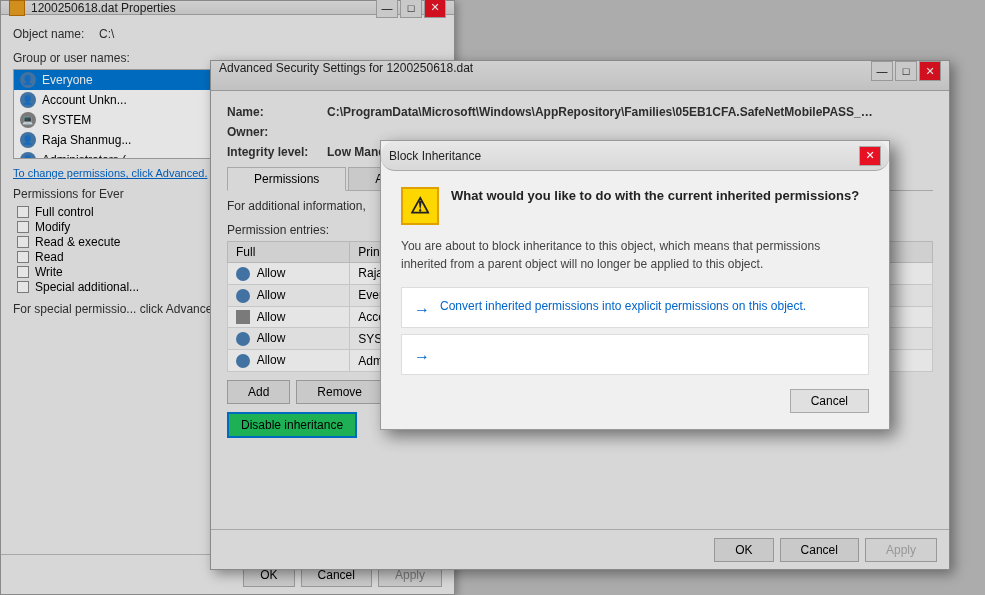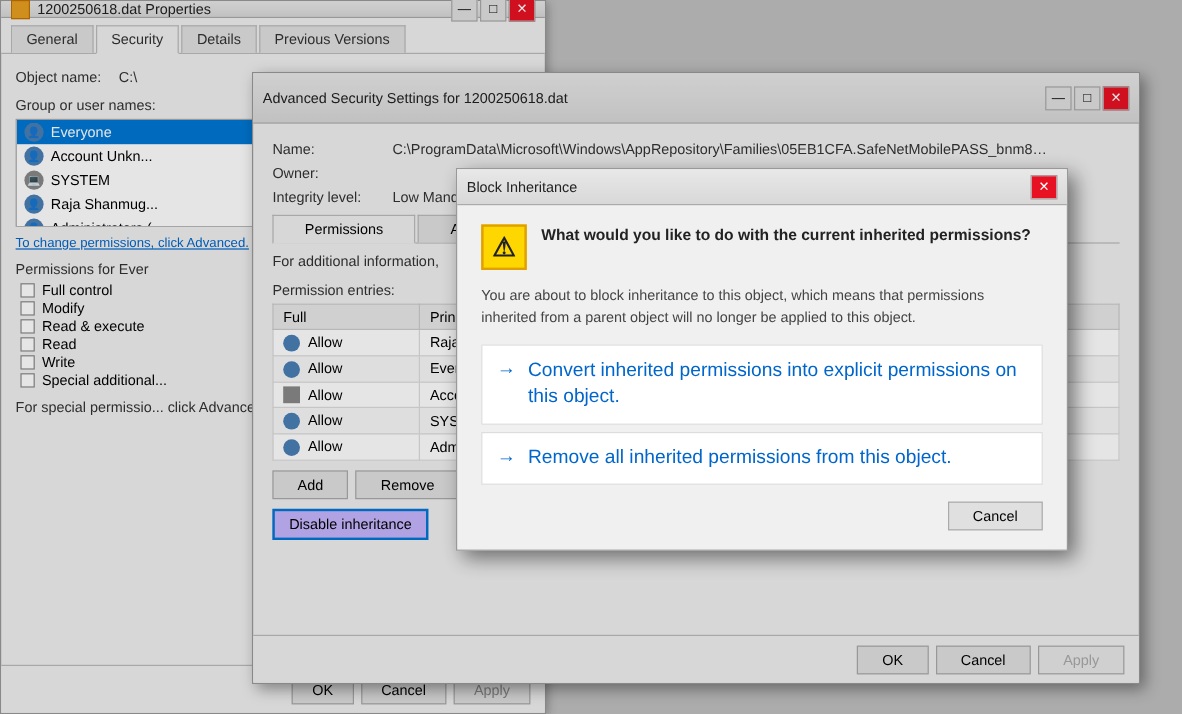--- a/index.html
+++ b/index.html
@@ -135,31 +135,31 @@
       position: absolute;
       left: 210px; top: 60px;
       width: 740px;
       height: 510px;
       background: #f0f0f0;
       border: 1px solid #999;
       box-shadow: 4px 4px 12px rgba(0,0,0,0.4);
     }
     .adv-titlebar {
       background: linear-gradient(to bottom, #e8e8e8, #d8d8d8);
-      height: 42px;
-      display: flex;
-      align-items: center;
+      height: 30px;
+      display: flex;
+      align-items: flex-start;
       padding: 0 8px;
       border-bottom: 1px solid #aaa;
       justify-content: space-between;
     }
     .adv-title { font-size: 12px; color: #222; }
     .adv-content { padding: 14px 16px; }
 
-    .info-row { display: flex; margin-bottom: 6px; }
+    .info-row { display: flex; margin-bottom: 6px; font-weight: bold; }
     .info-label { width: 100px; color: #333; font-size: 12px; }
     .info-value { color: #333; font-size: 12px; flex: 1; overflow: hidden; text-overflow: ellipsis; white-space: nowrap; max-width: 550px; }
 
     .adv-tabs-bar {
       display: flex;
       margin: 8px 0 0;
       border-bottom: 1px solid #bbb;
     }
     .adv-tab {
       padding: 4px 26px;
@@ -211,21 +211,21 @@
     .entries-btn {
       padding: 4px 20px;
       background: #e0e0e0;
       border: 1px solid #aaa;
       cursor: pointer;
       font-size: 12px;
     }
 
     .disable-inheritance-btn {
       padding: 4px 12px;
-      background: #c4b5fd;
+      background: #22c55e;
       border: 2px solid #0078d4;
       cursor: pointer;
       font-size: 12px;
     }
 
     
     .adv-bottom {
       position: absolute;
       bottom: 0; left: 0; right: 0;
       height: 40px;
@@ -263,20 +263,21 @@
       z-index: 200;
     }
     .dialog-titlebar {
       background: linear-gradient(to bottom, #e8e8e8, #d8d8d8);
       height: 30px;
       display: flex;
       align-items: center;
       padding: 0 8px;
       border-bottom: 1px solid #aaa;
       justify-content: space-between;
+      border-radius: 14px;
     }
     .dialog-title { font-size: 12px; color: #222; }
 
     .dialog-body { padding: 16px 20px; }
     .dialog-header { display: flex; align-items: flex-start; gap: 12px; margin-bottom: 12px; }
     .warning-icon {
       width: 38px; height: 38px;
       background: #ffd700;
       border: 2px solid #e0a000;
       display: flex; align-items: center; justify-content: center;
@@ -290,21 +291,21 @@
       display: flex;
       align-items: flex-start;
       gap: 10px;
       padding: 10px 12px;
       background: white;
       border: 1px solid #ddd;
       margin-bottom: 6px;
       cursor: pointer;
     }
     .arrow-icon { color: #0066cc; font-size: 16px; flex-shrink: 0; margin-top: 1px; }
-    .option-text { color: #0066cc; font-size: 16px; line-height: 1.4; }
+    .option-text { color: #0066cc; font-size: 12px; line-height: 1.4; }
 
     .dialog-footer {
       display: flex;
       justify-content: flex-end;
       padding: 8px 0 0;
     }
     .dialog-cancel-btn {
       padding: 4px 20px;
       background: #e0e0e0;
       border: 1px solid #aaa;
@@ -321,26 +322,20 @@
       <span class="file-icon"></span>
       <span class="bg-title">1200250618.dat Properties</span>
     </div>
     <div class="titlebar-controls">
       <div class="titlebar-btn">—</div>
       <div class="titlebar-btn">□</div>
       <div class="titlebar-btn close">✕</div>
     </div>
   </div>
 
-  <div class="tabs-bar">
-    <div class="tab">General</div>
-    <div class="tab active">Security</div>
-    <div class="tab">Details</div>
-    <div class="tab">Previous Versions</div>
-  </div>
 
   <div class="bg-content">
     <div class="object-name-row">
       <span class="label-text">Object name:</span>
       <span class="object-name-value">C:\</span>
     </div>
 
     <div class="group-label">Group or user names:</div>
     <div class="users-list">
       <div class="user-item selected">
@@ -537,20 +532,19 @@
       <span>You are about to block inheritance to this object, which means that permissions inherited from a parent object will no longer be applied to this object.</span>
     </div>
 
     <div class="dialog-option">
       <span class="arrow-icon">→</span>
       <span class="option-text">Convert inherited permissions into explicit permissions on this object.</span>
     </div>
 
     <div class="dialog-option">
       <span class="arrow-icon">→</span>
-      <span class="option-text">Remove all inherited permissions from this object.</span>
     </div>
 
     <div class="dialog-footer">
       <button class="dialog-cancel-btn">Cancel</button>
     </div>
   </div>
 </div>
 
 </body></html>

